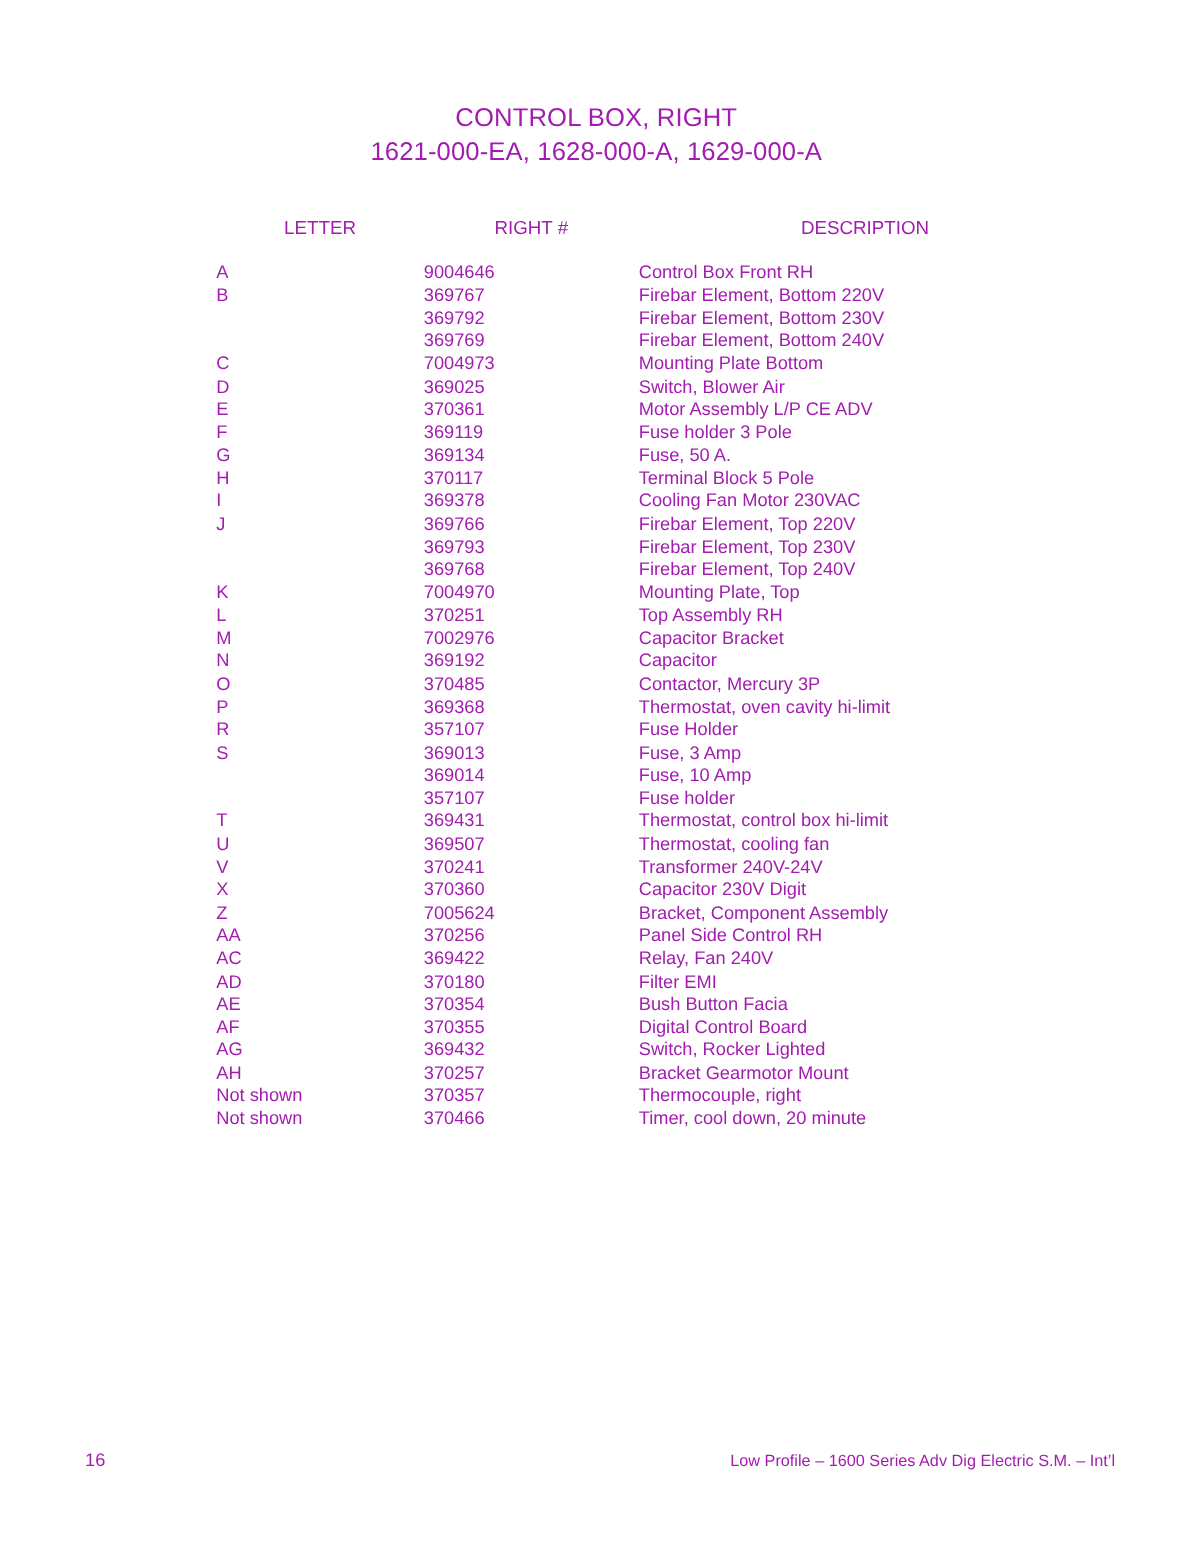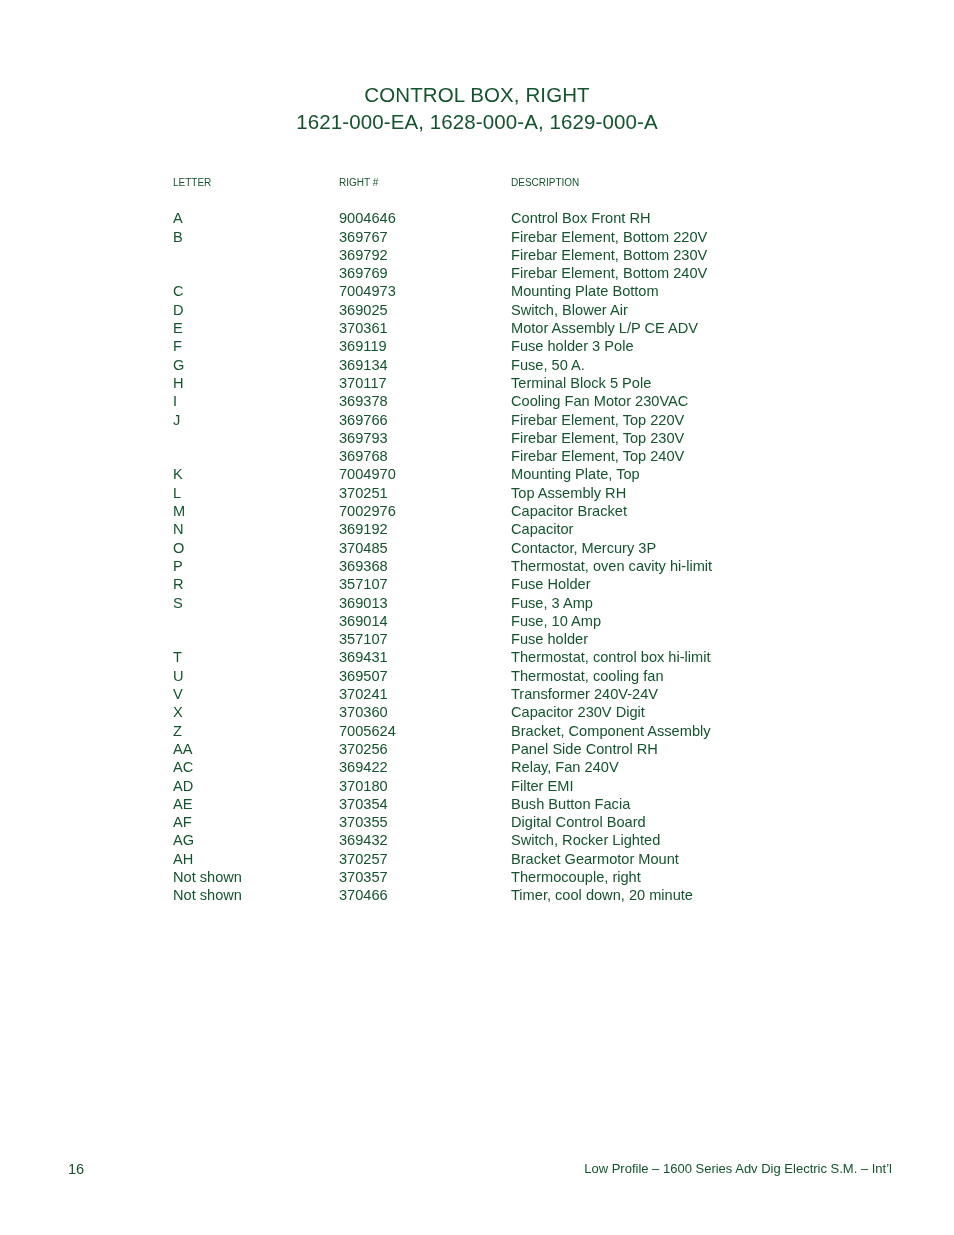--- a/index.html
+++ b/index.html
@@ -6,21 +6,21 @@
     margin: 0;
     padding: 0;
     background: #ffffff;
   }
   .page {
     position: relative;
     width: 954px;
     height: 1235px;
     background: #ffffff;
     font-family: "Liberation Sans", sans-serif;
-    color: #14532d;
+    color: #a21caf;
     overflow: hidden;
   }
 
   
   .title-block {
     position: absolute;
     left: 0;
     top: 81px;
     width: 954px;
     text-align: center;
@@ -48,21 +48,21 @@
     vertical-align: top;
     font-size: 14.6px;
     line-height: 18.3px;
     font-weight: normal;
     white-space: nowrap;
   }
   .col-letter { width: 166px; }
   .col-part   { width: 172px; }
   .col-desc   { width: auto; }
 
-  .header-row th { font-size: 10px; }
+  .header-row th { font-size: 15px; text-align: center; }
   .spacer-row td {
     height: 17px;
     font-size: 1px;
     line-height: 1px;
   }
 
   
   .footer {
     position: absolute;
     left: 0;

